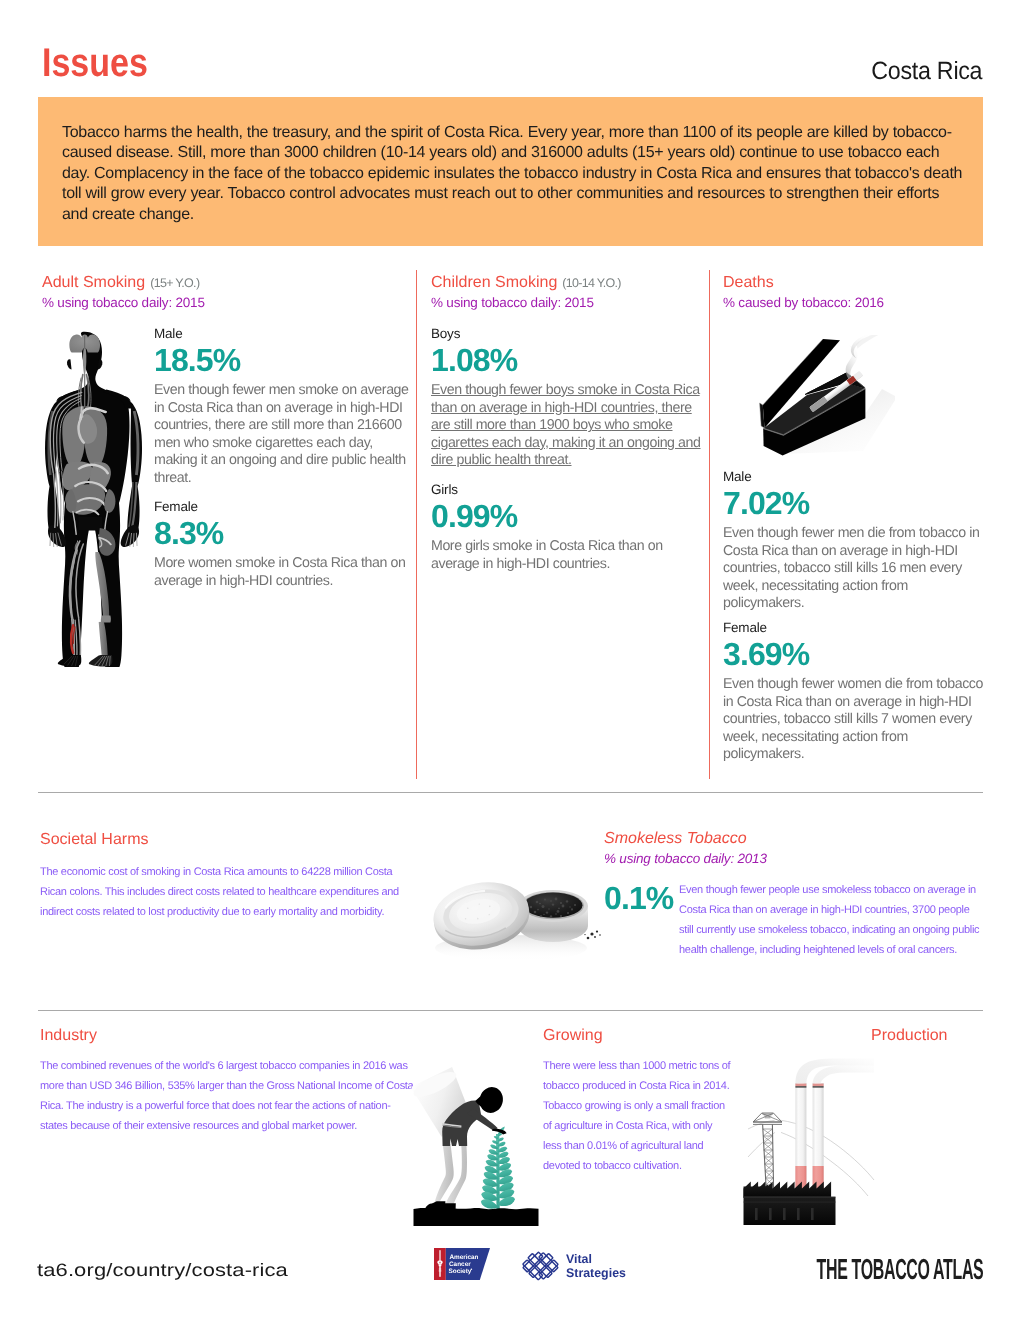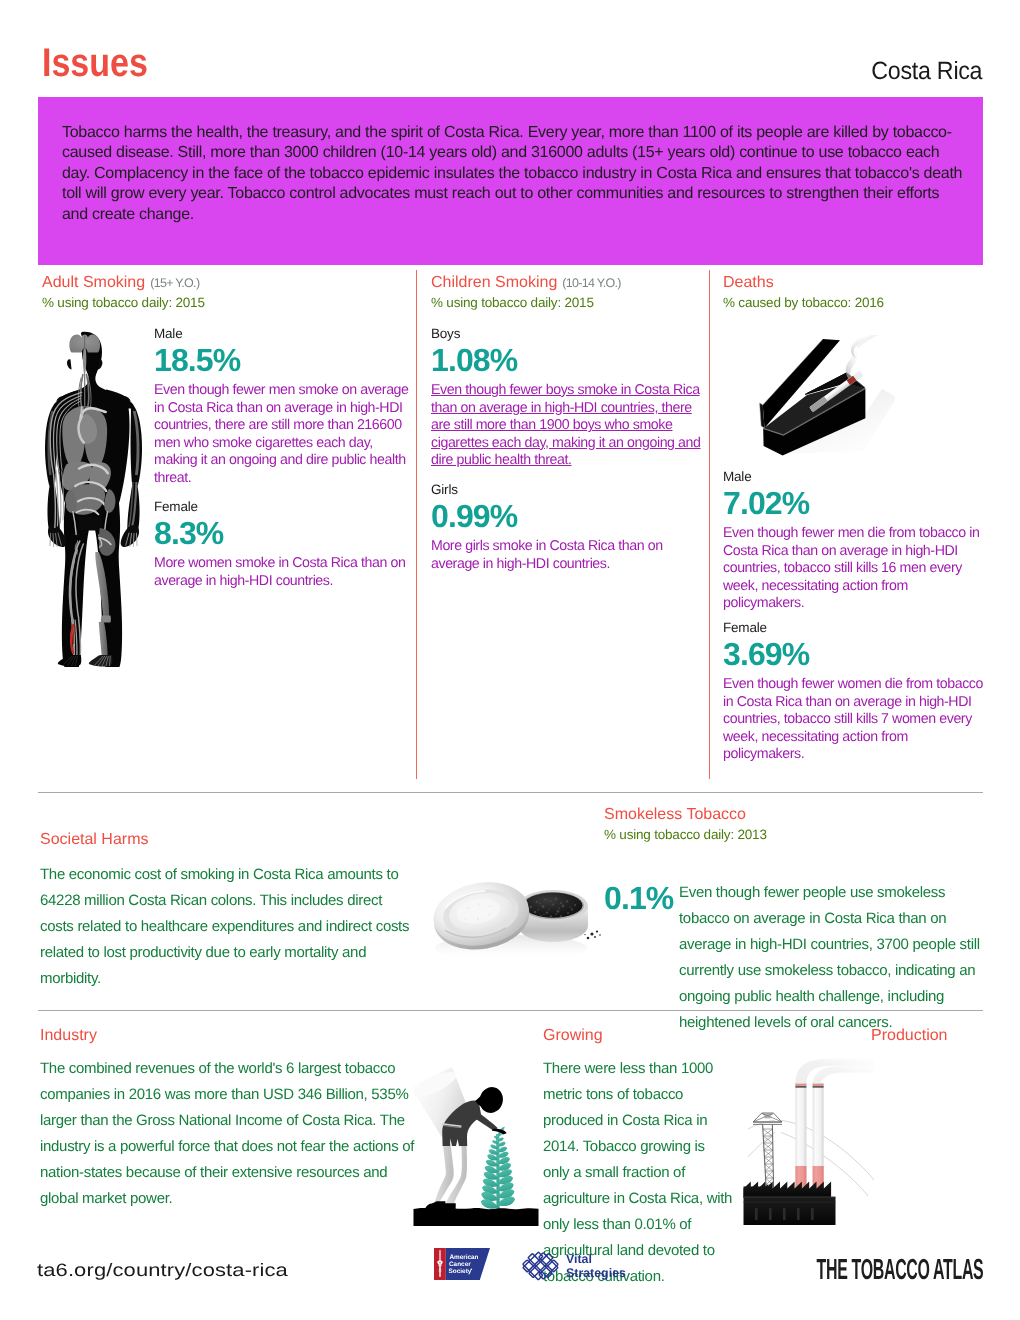--- a/index.html
+++ b/index.html
@@ -5,30 +5,30 @@
   html,body{margin:0;padding:0;}
   body{width:1020px;height:1320px;background:#fff;font-family:"Liberation Sans",sans-serif;
        -webkit-font-smoothing:antialiased;text-rendering:geometricPrecision;font-kerning:normal;}
   .page{position:relative;width:1020px;height:1320px;overflow:hidden;}
   
   .hdr{position:absolute;left:38px;top:41px;width:945px;height:44px;}
   .hdr-title{position:absolute;left:4px;top:0;font-size:40px;font-weight:700;color:#ee4e42;line-height:44px;
       transform:scaleX(0.85);transform-origin:left top;}
   .hdr-country{position:absolute;right:1px;top:12px;font-size:25px;font-weight:400;color:#1a1a1a;line-height:36px;letter-spacing:-0.3px;transform:scaleX(0.93);transform-origin:right top;}
   
-  .banner{position:absolute;left:38px;top:97px;width:945px;height:168px;background:#d946ef;}
+  .banner{position:absolute;left:38px;top:97px;width:945px;height:149px;background:#fdba74;}
   .banner p{margin:0;position:absolute;left:24px;top:25.5px;width:906px;font-size:16px;line-height:20.6px;letter-spacing:-0.28px;color:#1d1d1d;}
   
   .sec-title{font-size:16px;color:#ef4e42;}
   .sec-sfx{font-size:12.5px;color:#7c8282;margin-left:5px;letter-spacing:-0.7px;}
-  .sec-sub{font-size:13.5px;color:#4d7c0f;letter-spacing:-0.2px;}
+  .sec-sub{font-size:13.5px;color:#a21caf;letter-spacing:-0.2px;}
   .stat-label{font-size:13.5px;color:#1d1d1d;letter-spacing:-0.2px;}
   .stat-value{font-size:32px;font-weight:700;color:#12a195;letter-spacing:-0.9px;line-height:1;}
-  .body-text{font-size:14.2px;line-height:17.6px;color:#a21caf;letter-spacing:-0.42px;}
-  .body-text2{font-size:15px;line-height:26px;color:#15803d;letter-spacing:-0.3px;}
+  .body-text{font-size:14.2px;line-height:17.6px;color:#737373;letter-spacing:-0.42px;}
+  .body-text2{font-size:11px;line-height:20px;color:#8b5cf6;letter-spacing:-0.3px;}
   .vline{position:absolute;background:#ee6a5c;width:1.2px;}
   .footer-url{font-size:18px;color:#1a1a1a;letter-spacing:0.1px;transform:scaleX(1.22);transform-origin:left top;white-space:nowrap;}
   .brand{font-size:29px;font-weight:700;color:#1e1e1e;letter-spacing:-0.6px;transform:scaleX(0.55);transform-origin:right top;white-space:nowrap;}
   .hline{position:absolute;background:#a9a9a9;height:1px;}
   .abs{position:absolute;}
   p{margin:0;}
 </style>
 </head>
 <body>
 
@@ -520,21 +520,21 @@
               <circle cx="52" cy="36" r="0.7"></circle>
               <circle cx="62" cy="40" r="0.8"></circle>
      <circle cx="36" cy="48" r="0.7"></circle>
               <circle cx="48" cy="50" r="0.8"></circle>
               <circle cx="60" cy="48" r="0.7"></circle>
    </g>
  </g>
 </g>
 </svg>
   </div>
-  <div class="abs" style="left:604px;top:806px;width:385px;">
+  <div class="abs" style="left:604px;top:830px;width:385px;font-style:italic;">
     <div class="sec-title">Smokeless Tobacco</div>
     <div class="sec-sub" style="margin-top:3px;">% using tobacco daily: 2013</div>
   </div>
   <div class="stat-value abs" style="left:604px;top:882px;font-size:32px;">0.1%</div>
   <p class="body-text2 abs" style="left:679px;top:880px;width:303px;">Even though fewer people use smokeless tobacco on average in Costa Rica than on average in high-HDI countries, 3700 people still currently use smokeless tobacco, indicating an ongoing public health challenge, including heightened levels of oral cancers.</p>
 
   <div class="hline" style="left:38px;top:1010px;width:945px;"></div>
 
   <div class="abs" style="left:40px;top:1027px;width:370px;">
     <div class="sec-title">Industry</div>

